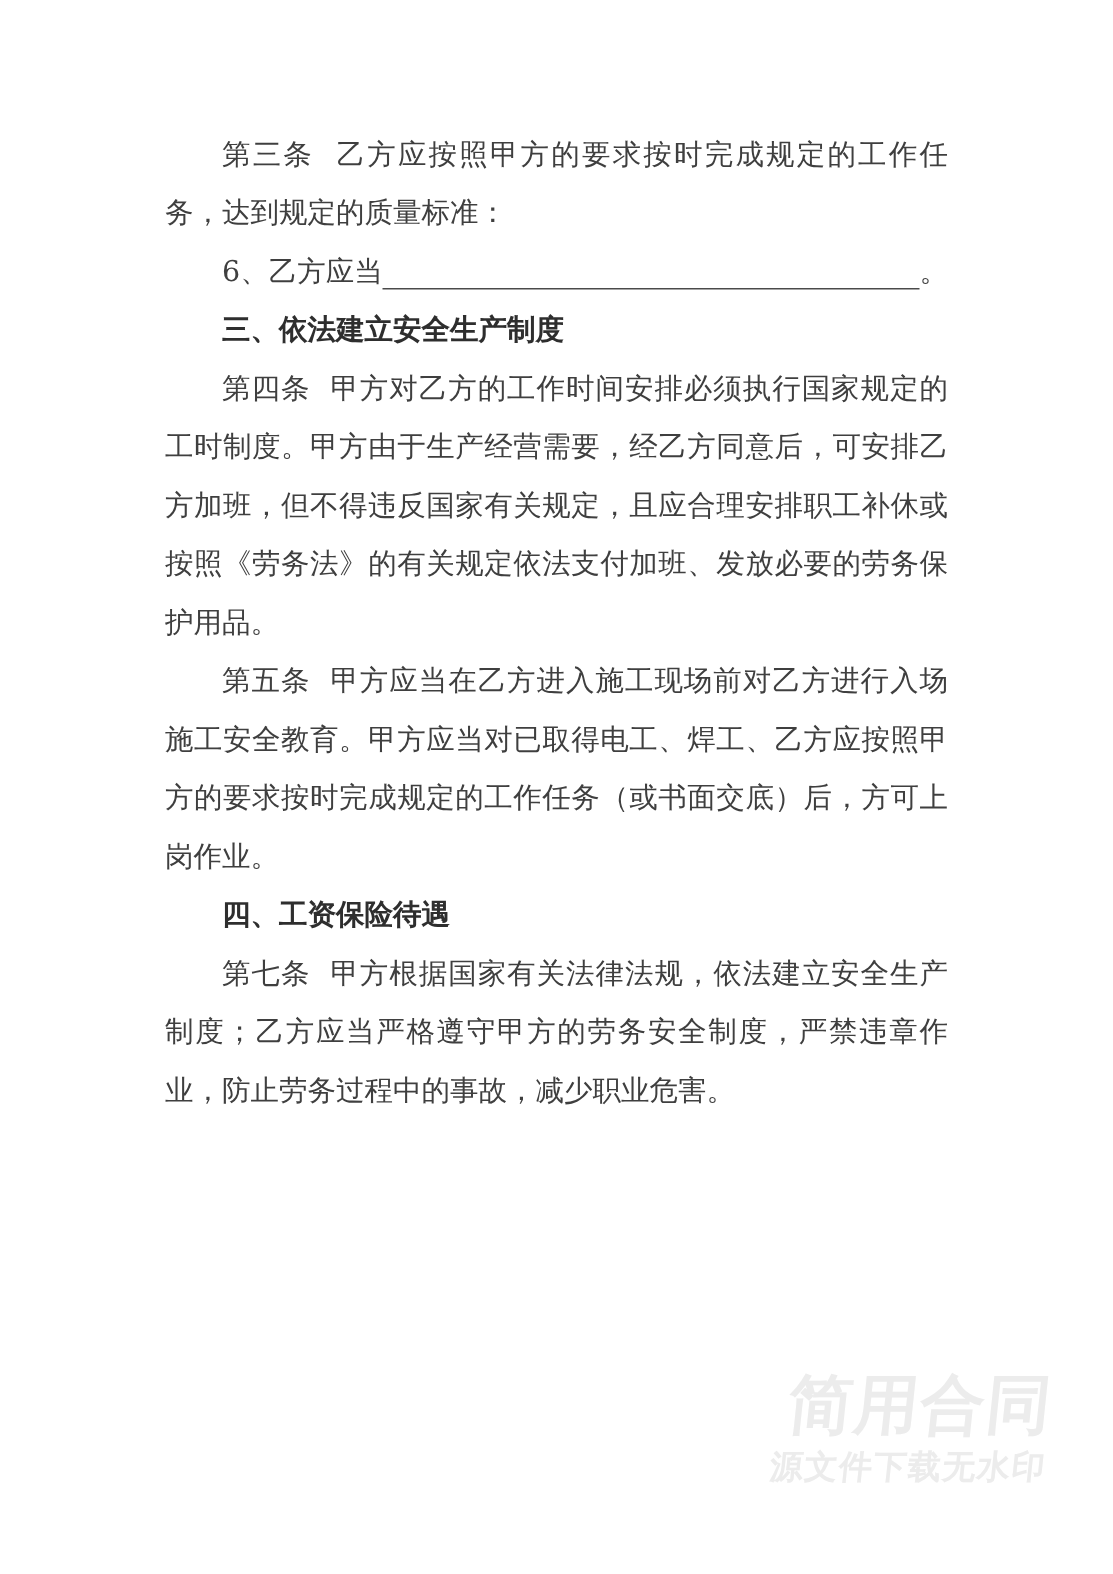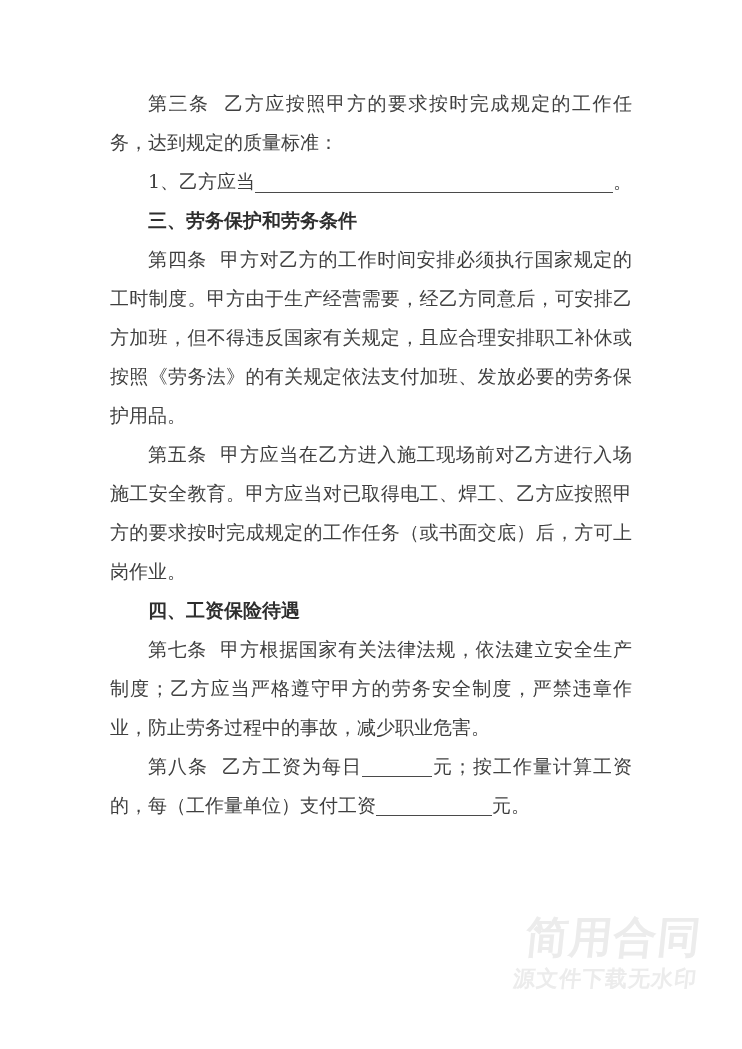--- a/index.html
+++ b/index.html
@@ -84,30 +84,29 @@
 </style>
 </head>
 <body>
 
 <div class="page" style="background: rgb(255, 255, 255); color: rgb(63, 63, 63); border-radius: 32px;">
 
   <div class="doc-body">
 
   <p class="para body"><span>第三条  乙方应按照甲方的要求按时完成规定的工作任务，达到规定的质量标准：</span></p>
       <p class="para body fill-line">
-        <span>1、乙方应当</span>
+        <span>6、乙方应当</span>
         <span class="blank"></span>
         <span>。</span>
       </p>
-      <p class="para heading"><span>三、劳务保护和劳务条件</span></p>
+      <p class="para heading"><span>三、依法建立安全生产制度</span></p>
       <p class="para body"><span>第四条  甲方对乙方的工作时间安排必须执行国家规定的工时制度。甲方由于生产经营需要，经乙方同意后，可安排乙方加班，但不得违反国家有关规定，且应合理安排职工补休或按照《劳务法》的有关规定依法支付加班、发放必要的劳务保护用品。</span></p>
       <p class="para body"><span>第五条  甲方应当在乙方进入施工现场前对乙方进行入场施工安全教育。甲方应当对已取得电工、焊工、乙方应按照甲方的要求按时完成规定的工作任务（或书面交底）后，方可上岗作业。</span></p>
       <p class="para heading"><span>四、工资保险待遇</span></p>
       <p class="para body"><span>第七条  甲方根据国家有关法律法规，依法建立安全生产制度；乙方应当严格遵守甲方的劳务安全制度，严禁违章作业，防止劳务过程中的事故，减少职业危害。</span></p>
-      <p class="para body"><span>第八条  乙方工资为每日</span><span class="blank inline" style="width: 70px;"></span><span>元；按工作量计算工资的，每（工作量单位）支付工资</span><span class="blank inline" style="width: 116px;"></span><span>元。</span></p>
     </div>
 
   <div class="watermark" style="color: rgb(236, 236, 236);">
     <div class="wm-title">简用合同</div>
     <div class="wm-subtitle">源文件下载无水印</div>
   </div>
 
 </div>
 
 </body></html>

